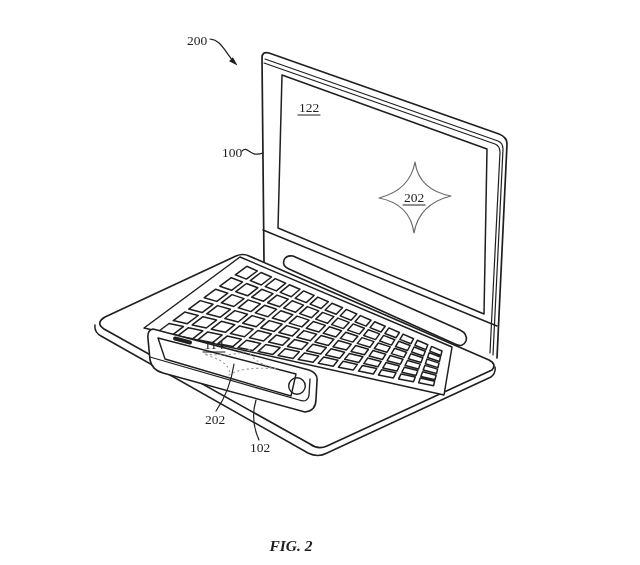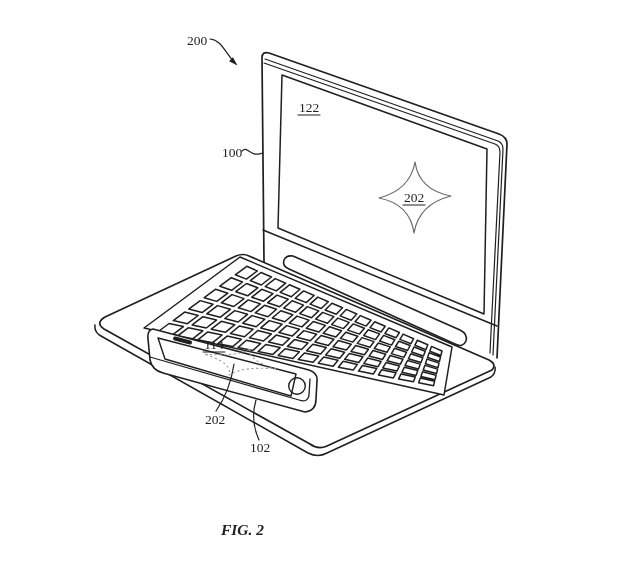--- a/index.html
+++ b/index.html
@@ -5,21 +5,21 @@
   html,body{margin:0;padding:0;background:#fff;}
   .stage{
     position:relative;width:640px;height:565px;background:var(--bg,#fff);
     overflow:hidden;font-family:"Liberation Serif", serif;padding-left:12px;
   }
   .stage svg{position:absolute;left:0;top:0;}
   .ink{stroke:var(--ink,#1f1f1f);fill:none;stroke-linecap:round;stroke-linejoin:round;}
   .fillwhite{fill:#ffffff;}
   .label{font-family:"Liberation Serif", serif;font-size:13.5px;fill:var(--ink,#1f1f1f);}
   .caption{
-    position:absolute;left:221px;top:521px;width:140px;text-align:left;
+    position:absolute;left:221px;top:537px;width:140px;text-align:center;
     font-weight:bold;font-style:italic;font-size:15.5px;color:var(--ink,#1f1f1f);
   }
 </style>
 </head>
 <body>
 
 <div class="stage" style="--bg: #ffffff; --ink: #1f1f1f; --sparkle: #6a6a6a; --dash: #9a9a9a;">
   <svg width="640" height="565" viewBox="0 0 640 565">
 
     <g>

